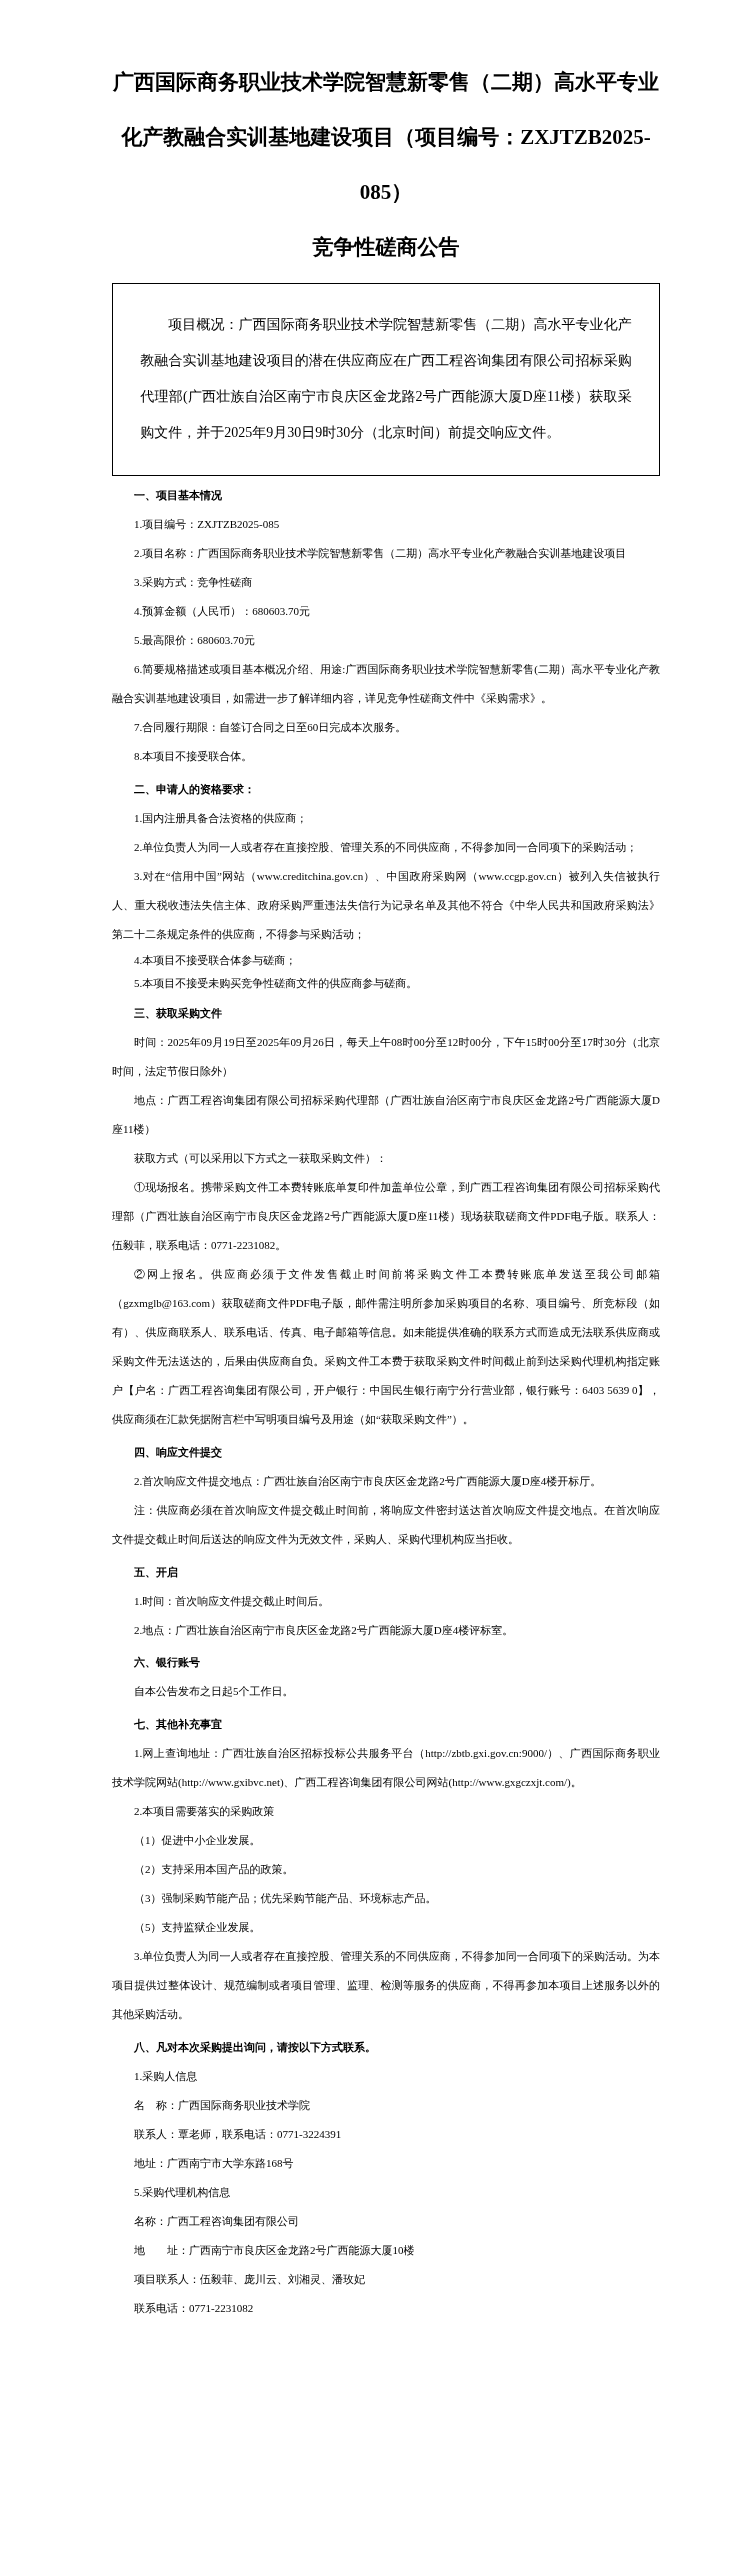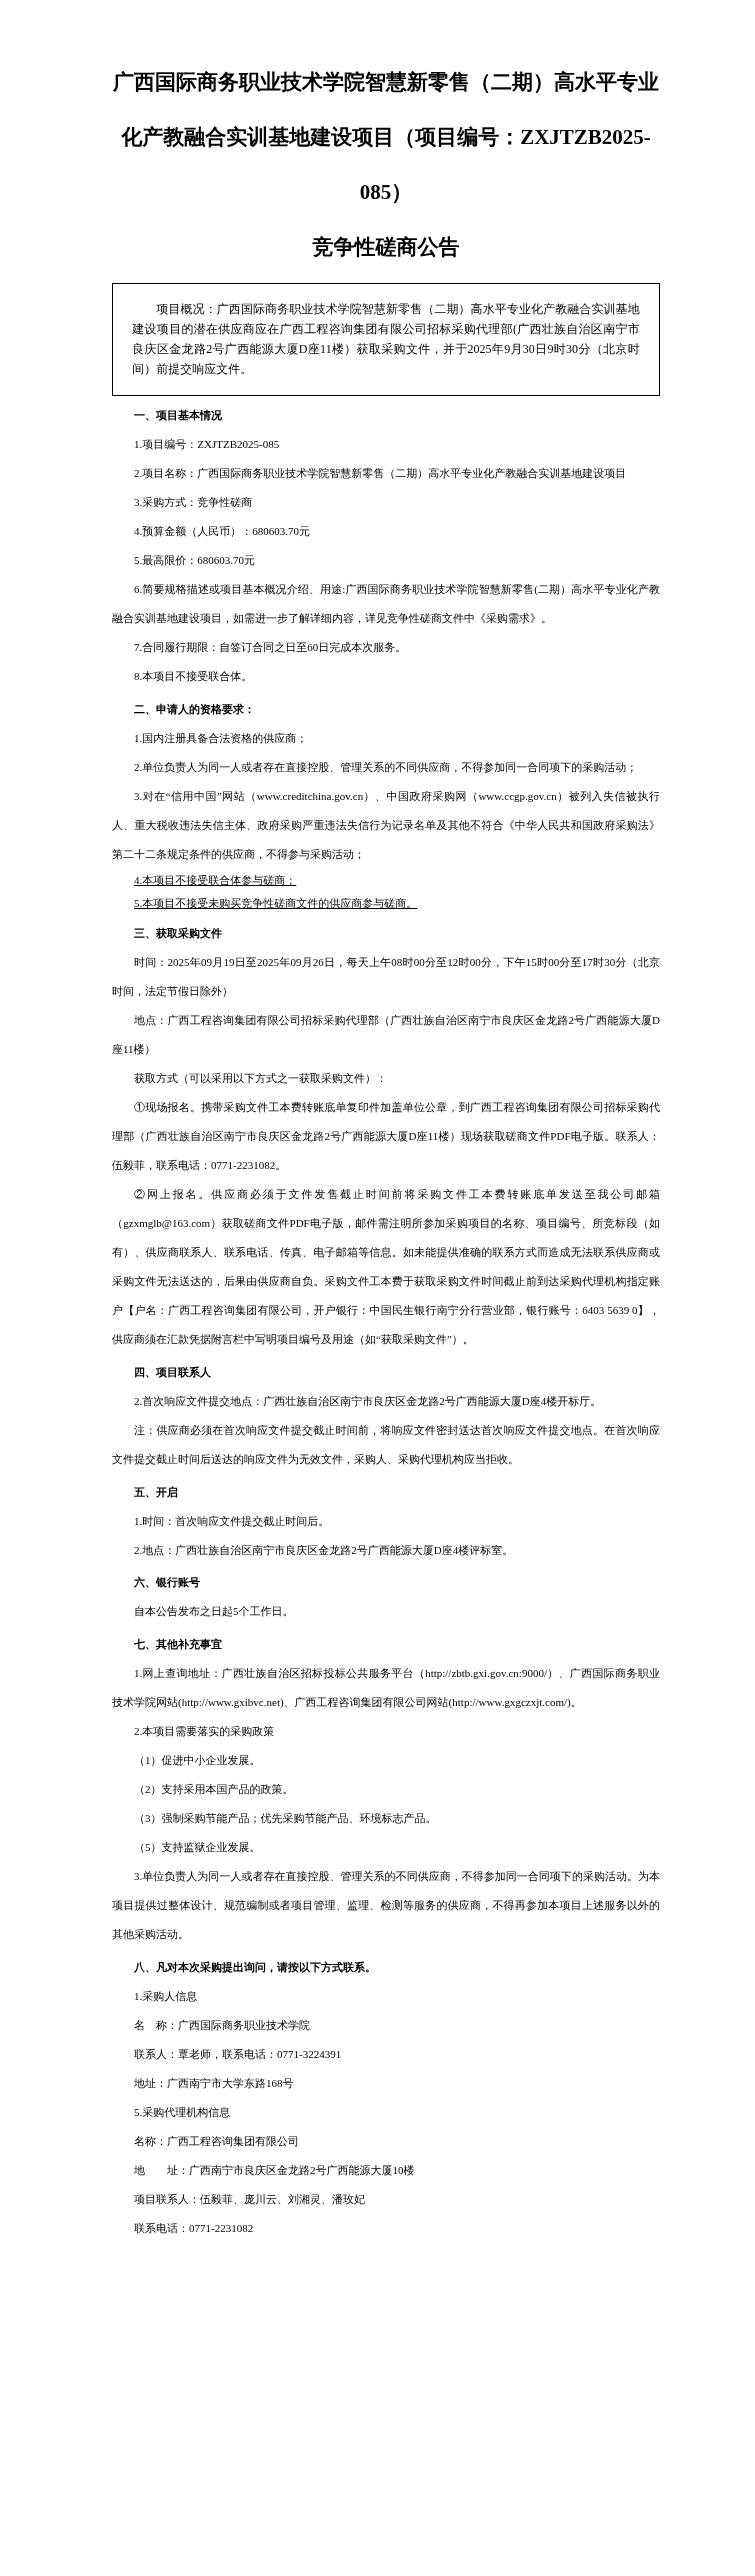--- a/index.html
+++ b/index.html
@@ -24,42 +24,42 @@
     font-weight: bold;
     text-align: center;
     line-height: 55px;
   }
   .overview-box {
     border: 1.9px solid #000000;
     margin-top: 7.6px;
     padding: 7.6px 11.3px;
   }
   .overview-box p {
-    margin: 8px;
-    font-size: 12px;
-    line-height: 20px;
+    margin: 16px;
+    font-size: 14px;
+    line-height: 36px;
     text-indent: 2em;
     text-align: justify;
   }
   #doc-body { margin-top: 5.7px; }
   #doc-body h2.heading {
     margin: 3.8px 0 0 0;
     font-size: 11px;
     font-weight: bold;
     line-height: 29px;
     text-indent: 2em;
   }
   #doc-body p {
     margin: 0;
     font-size: 11px;
     line-height: 29px;
     text-indent: 2em;
     text-align: justify;
   }
-  #doc-body p.para-tight { line-height: 23px; text-decoration: underline; }
+  #doc-body p.para-tight { line-height: 23px; }
 </style>
 </head>
 <body>
 
 <div class="page">
   <div class="content">
 
     <div class="doc-title">
       <div>广西国际商务职业技术学院智慧新零售（二期）高水平专业</div>
       <div>化产教融合实训基地建设项目（项目编号：ZXJTZB2025-085）</div>
@@ -85,21 +85,21 @@
         <p class="para">2.单位负责人为同一人或者存在直接控股、管理关系的不同供应商，不得参加同一合同项下的采购活动；</p>
         <p class="para">3.对在“信用中国”网站（www.creditchina.gov.cn）、中国政府采购网（www.ccgp.gov.cn）被列入失信被执行人、重大税收违法失信主体、政府采购严重违法失信行为记录名单及其他不符合《中华人民共和国政府采购法》第二十二条规定条件的供应商，不得参与采购活动；</p>
         <p class="para-tight">4.本项目不接受联合体参与磋商；</p>
         <p class="para-tight">5.本项目不接受未购买竞争性磋商文件的供应商参与磋商。</p>
         <h2 class="heading">三、获取采购文件</h2>
         <p class="para">时间：2025年09月19日至2025年09月26日，每天上午08时00分至12时00分，下午15时00分至17时30分（北京时间，法定节假日除外）</p>
         <p class="para">地点：广西工程咨询集团有限公司招标采购代理部（广西壮族自治区南宁市良庆区金龙路2号广西能源大厦D座11楼）</p>
         <p class="para">获取方式（可以采用以下方式之一获取采购文件）：</p>
         <p class="para">①现场报名。携带采购文件工本费转账底单复印件加盖单位公章，到广西工程咨询集团有限公司招标采购代理部（广西壮族自治区南宁市良庆区金龙路2号广西能源大厦D座11楼）现场获取磋商文件PDF电子版。联系人：伍毅菲，联系电话：0771-2231082。</p>
         <p class="para">②网上报名。供应商必须于文件发售截止时间前将采购文件工本费转账底单发送至我公司邮箱（gzxmglb@163.com）获取磋商文件PDF电子版，邮件需注明所参加采购项目的名称、项目编号、所竞标段（如有）、供应商联系人、联系电话、传真、电子邮箱等信息。如未能提供准确的联系方式而造成无法联系供应商或采购文件无法送达的，后果由供应商自负。采购文件工本费于获取采购文件时间截止前到达采购代理机构指定账户【户名：广西工程咨询集团有限公司，开户银行：中国民生银行南宁分行营业部，银行账号：6403 5639 0】，供应商须在汇款凭据附言栏中写明项目编号及用途（如“获取采购文件”）。</p>
-        <h2 class="heading">四、项目联系人</h2>
+        <h2 class="heading">四、响应文件提交</h2>
         <p class="para">2.首次响应文件提交地点：广西壮族自治区南宁市良庆区金龙路2号广西能源大厦D座4楼开标厅。</p>
         <p class="para">注：供应商必须在首次响应文件提交截止时间前，将响应文件密封送达首次响应文件提交地点。在首次响应文件提交截止时间后送达的响应文件为无效文件，采购人、采购代理机构应当拒收。</p>
         <h2 class="heading">五、开启</h2>
         <p class="para">1.时间：首次响应文件提交截止时间后。</p>
         <p class="para">2.地点：广西壮族自治区南宁市良庆区金龙路2号广西能源大厦D座4楼评标室。</p>
         <h2 class="heading">六、银行账号</h2>
         <p class="para">自本公告发布之日起5个工作日。</p>
         <h2 class="heading">七、其他补充事宜</h2>
         <p class="para">1.网上查询地址：广西壮族自治区招标投标公共服务平台（http://zbtb.gxi.gov.cn:9000/）、广西国际商务职业技术学院网站(http://www.gxibvc.net)、广西工程咨询集团有限公司网站(http://www.gxgczxjt.com/)。</p>
         <p class="para">2.本项目需要落实的采购政策</p>

